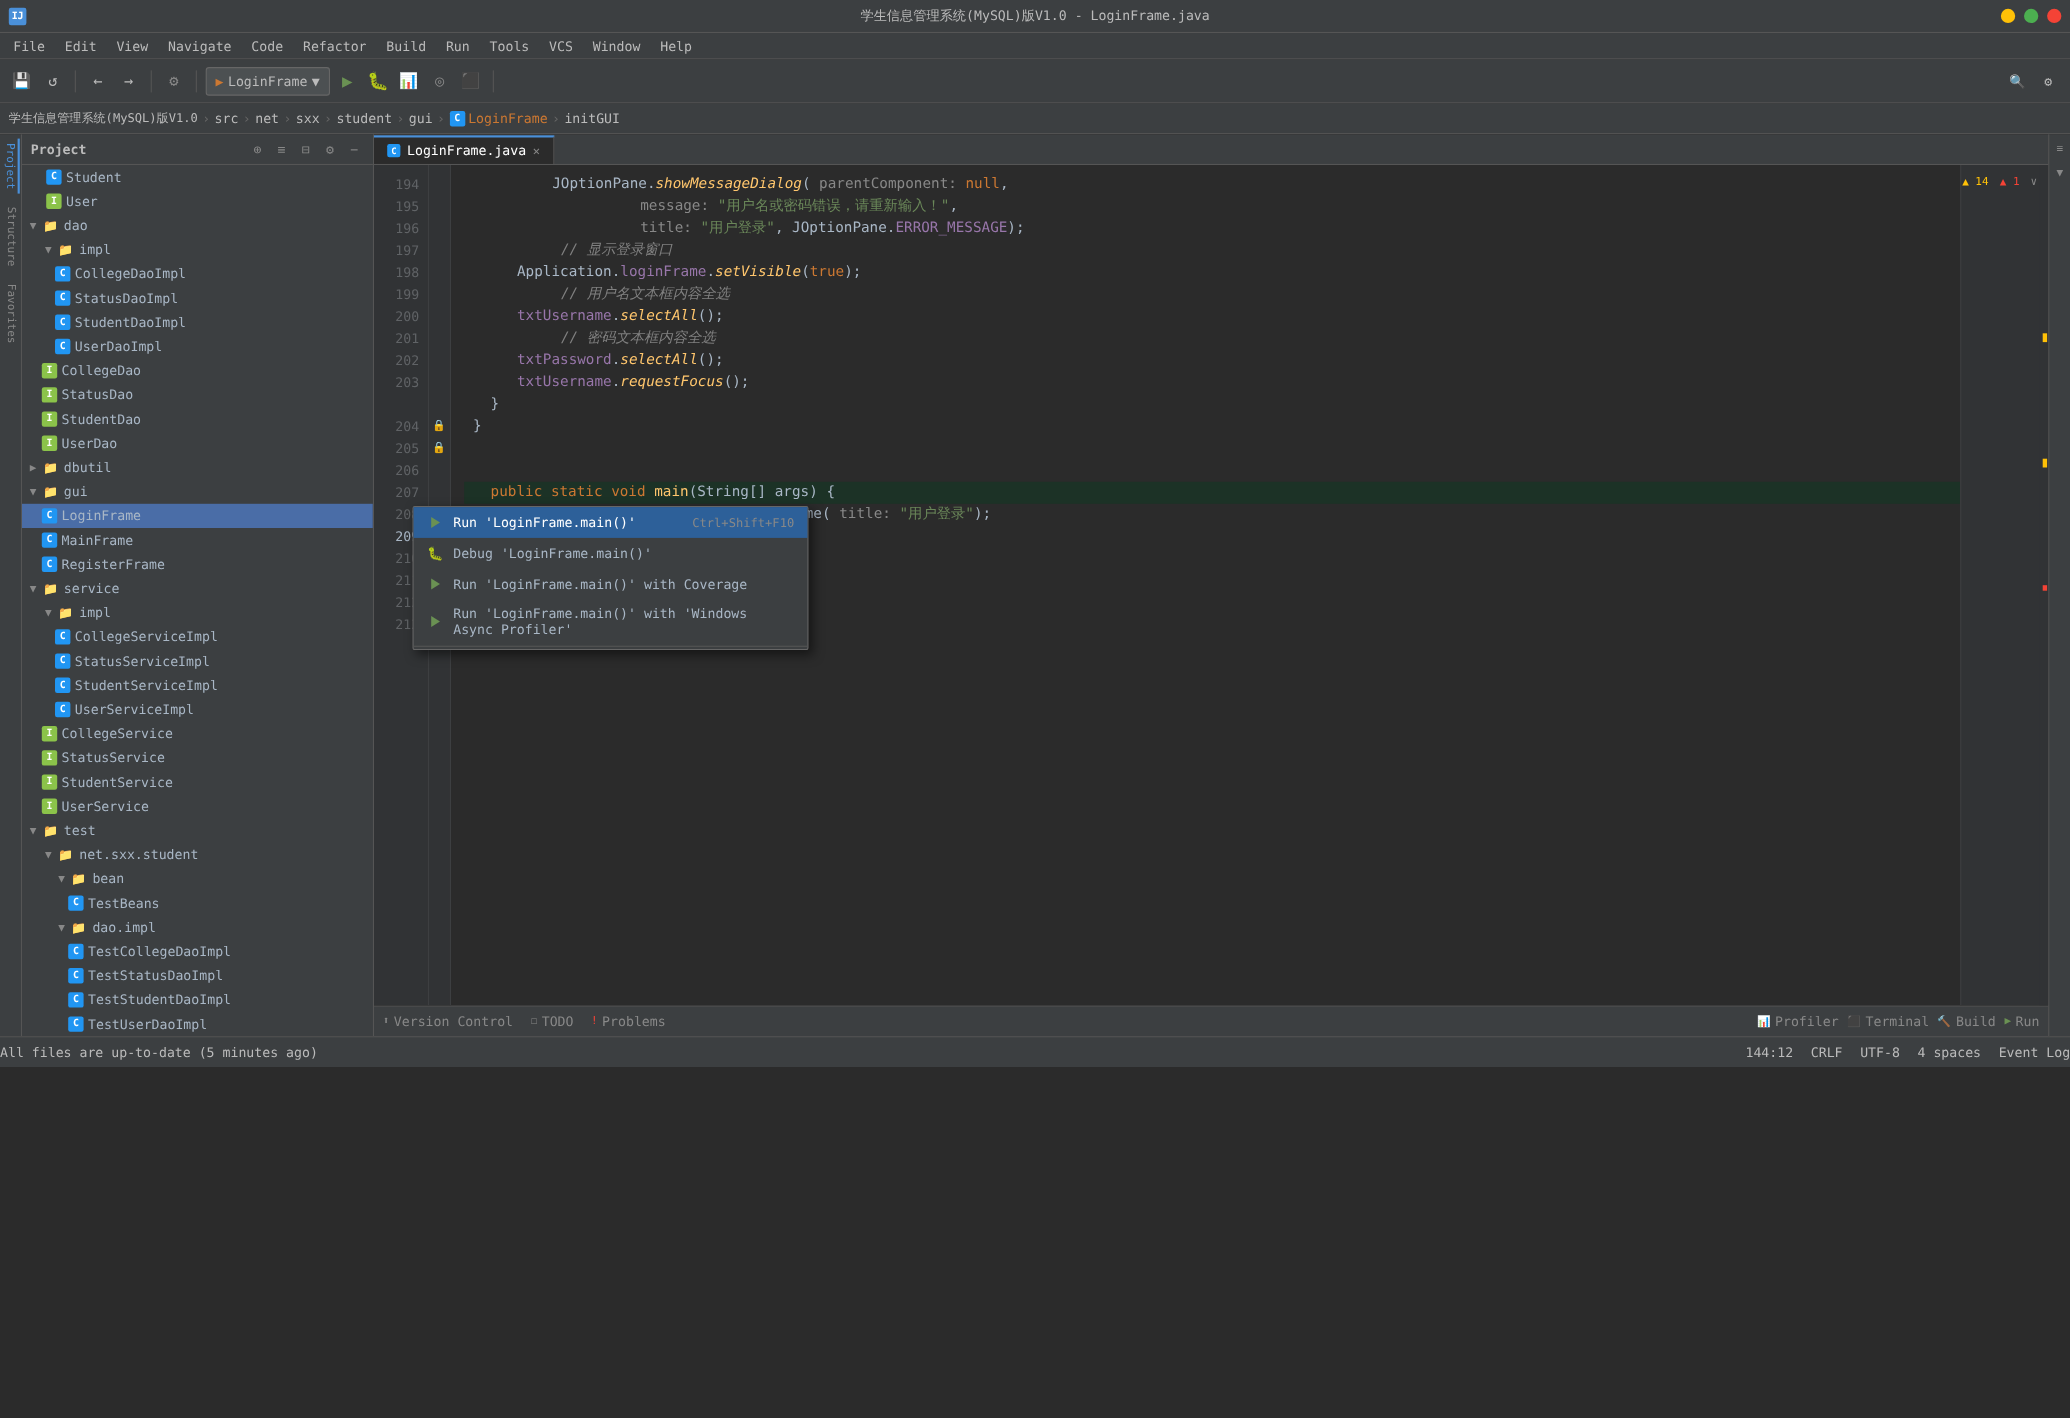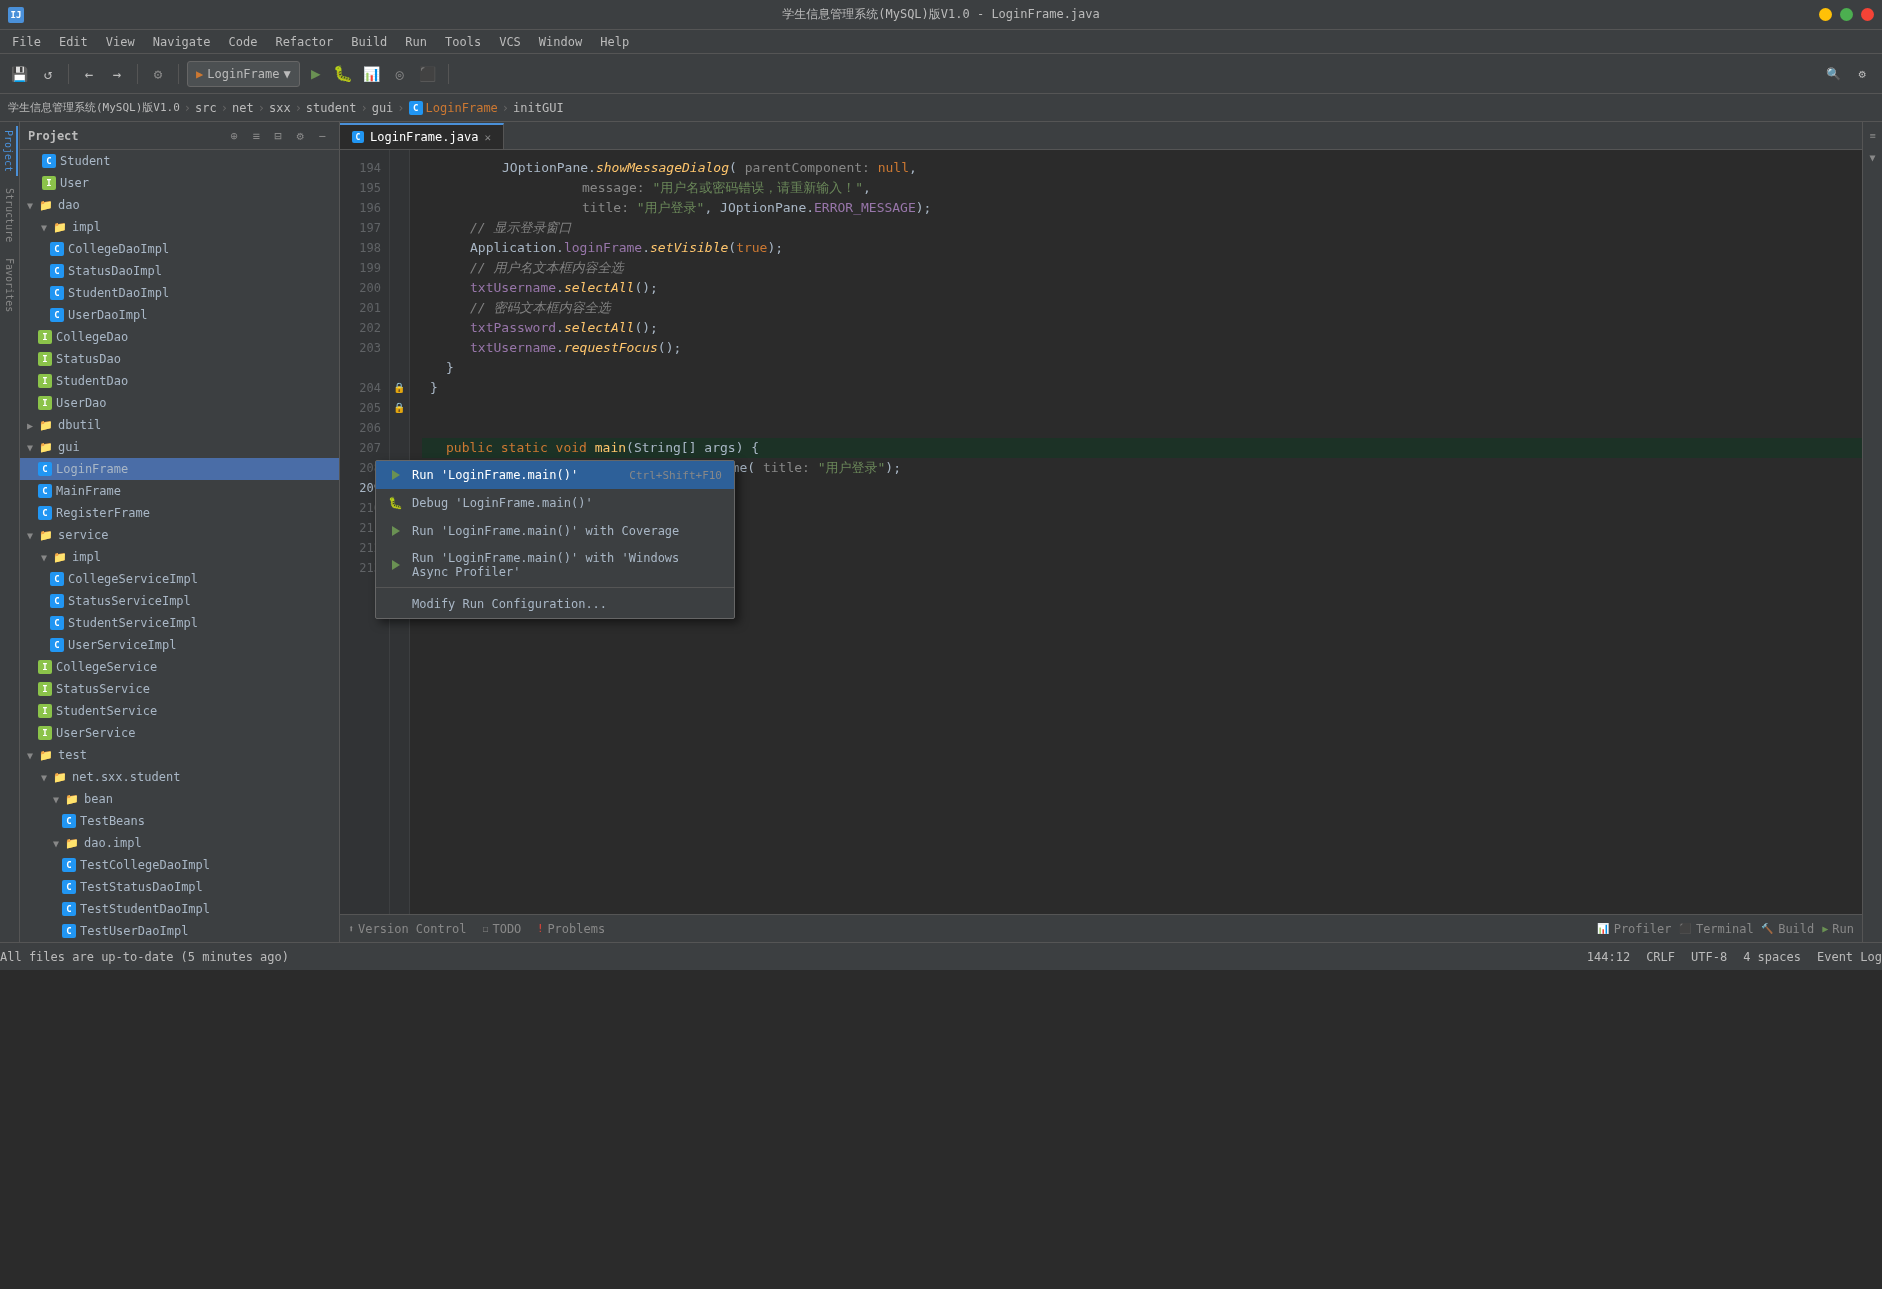--- a/index.html
+++ b/index.html
@@ -270,21 +270,21 @@
       position: relative;
     }
     .code-line {
       display: flex;
       align-items: center;
       min-height: 20px;
       white-space: pre;
     }
     .kw { color: #cc7832; text-align: center; }
     .str { color: #6a8759; }
-    .comment { color: #808080; font-style: italic; }
+    .comment { color: #808080; font-style: italic; margin-left: 40px; }
     .cls { color: #a9b7c6; }
     .method { color: #ffc66d; }
     .punct { color: #a9b7c6; }
     .italic { font-style: italic; }
 
     
     #context-menu {
       position: absolute;
       top: 460px;
       left: 375px;
@@ -849,20 +849,34 @@
           <span class="punct">= </span><span class="kw">new</span><span class="punct"> </span><span class="cls">LoginFrame</span><span class="punct">( </span><span style="color:#888;">title:</span><span class="punct"> </span><span class="str">"用户登录"</span><span class="punct">);</span>
         </div>
 
         <div class="code-line"><span>&nbsp;</span></div>
 
         <div class="code-line"><span>&nbsp;</span></div>
 
         <div class="code-line"><span>&nbsp;</span></div>
       </div>
 
+      <div style="width:80px;background:#313335;flex-shrink:0;position:relative;border-left:1px solid #3d3f41;">
+
+        <div style="position:absolute;top:0;right:0;width:8px;height:100%;background:#313335;">
+          <div style="position:absolute;top:20%;right:1px;width:4px;height:8px;background:#ffc107;"></div>
+          <div style="position:absolute;top:35%;right:1px;width:4px;height:8px;background:#ffc107;"></div>
+          <div style="position:absolute;top:50%;right:1px;width:4px;height:5px;background:#f44336;"></div>
+        </div>
+
+        <div style="position:absolute;top:10px;right:10px;font-size:10px;color:#888;">
+          <span style="color:#ffc107;">▲ 14</span>
+          <span style="color:#f44336;margin-left:4px;">▲ 1</span>
+          <span style="color:#888;margin-left:4px;">∨</span>
+        </div>
+      </div>
     </div>
 
     <div id="context-menu">
 
       <div class="ctx-item active-item">
         <div class="ctx-icon">
           <svg width="12" height="12" viewBox="0 0 12 12">
               <polygon points="2,1 10,6 2,11" fill="#6a9153"></polygon>
             </svg>
         </div>
@@ -889,24 +903,20 @@
           <svg width="12" height="12" viewBox="0 0 12 12">
               <polygon points="2,1 10,6 2,11" fill="#6a9153"></polygon>
             </svg>
         </div>
         <span class="ctx-label">Run 'LoginFrame.main()' with 'Windows Async Profiler'</span>
       </div>
 
 
       <div style="height:1px;background:#555;margin:2px 0;"></div>
 
-      <div class="ctx-item">
-        <div class="ctx-icon"></div>
-        <span class="ctx-label">Modify Run Configuration...</span>
-      </div>
     </div>
 
     <div id="bottom-tabs">
       <div class="bottom-tab">
         <span style="font-size:10px;">⬆</span>
         <span>Version Control</span>
       </div>
       <div class="bottom-tab">
         <span style="font-size:10px;">☐</span>
         <span>TODO</span>

